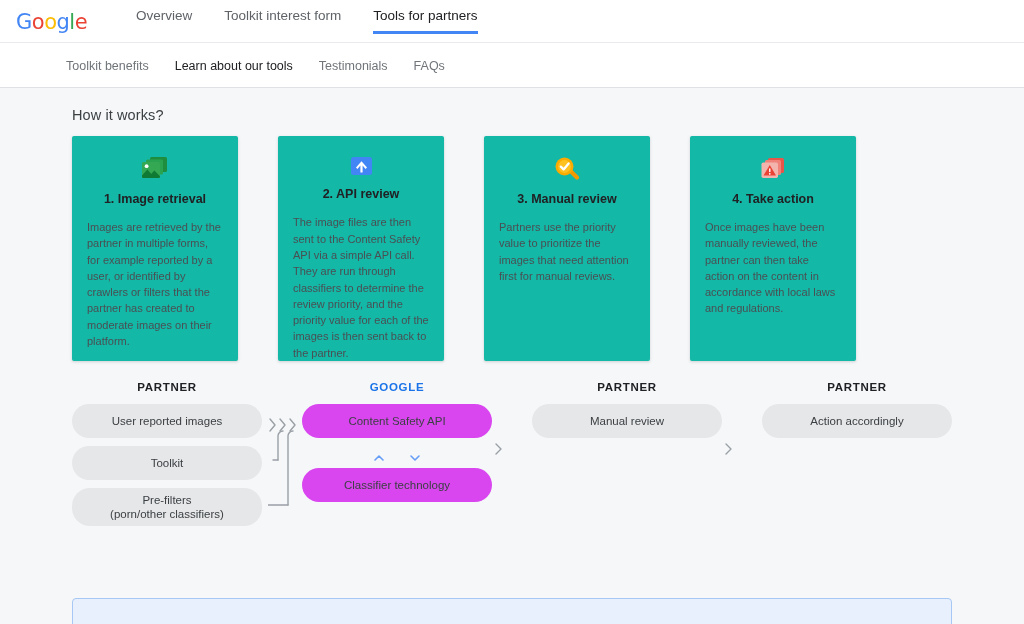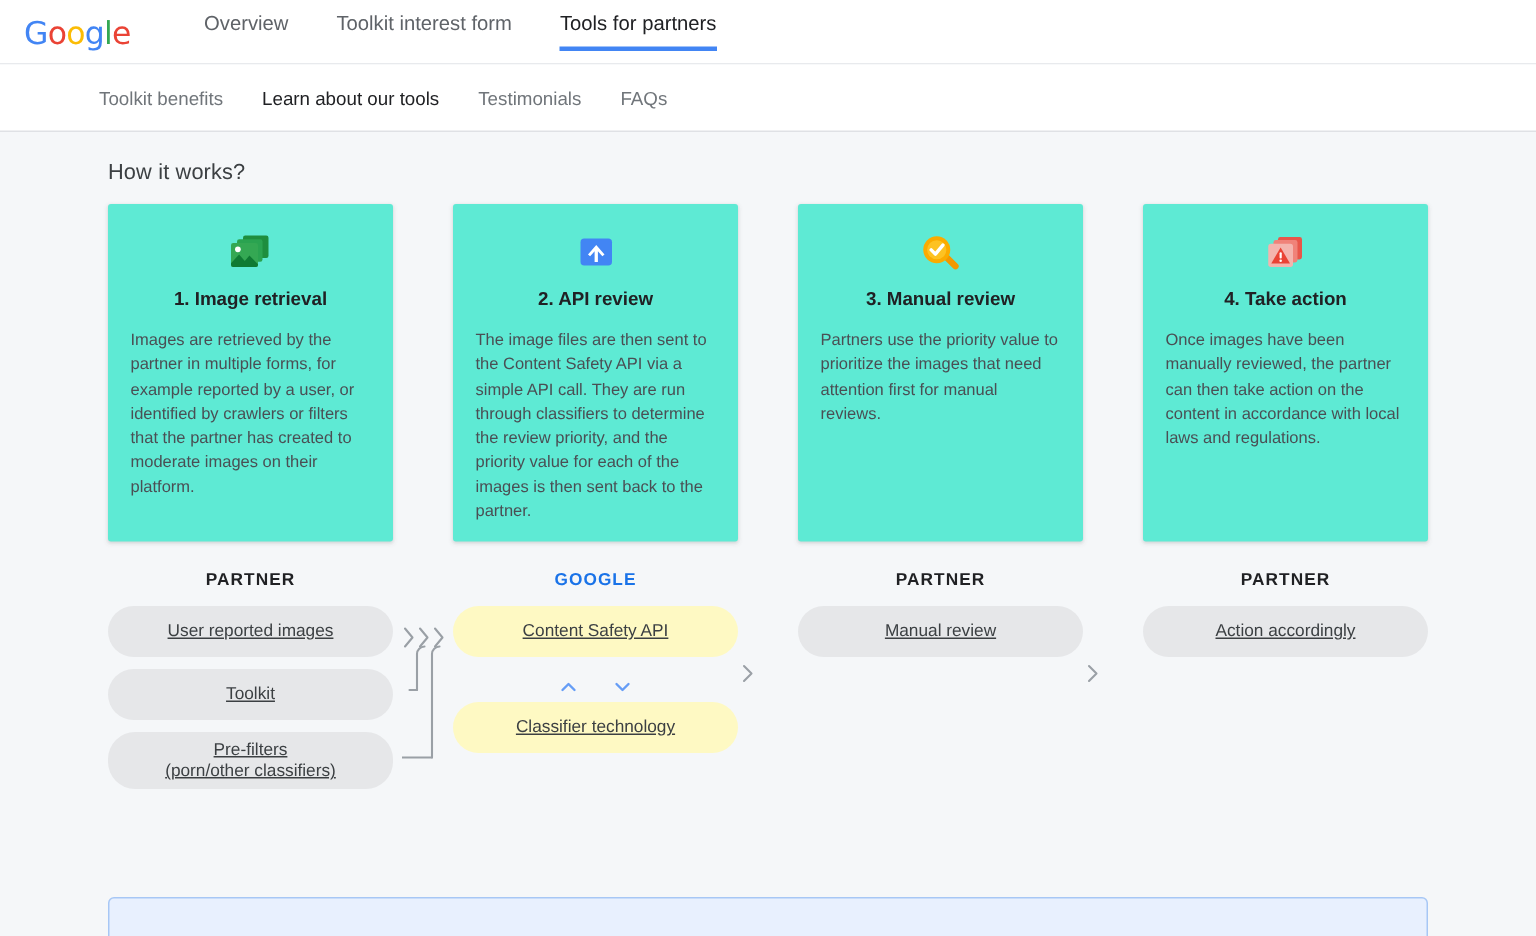--- a/index.html
+++ b/index.html
@@ -117,23 +117,23 @@
     letter-spacing: 0.1px;
   }
 
   
   .cards {
     display: flex;
     gap: 40px;
     margin-top: 13px;
   }
   .card {
-    width: 190px;
+    width: 166px;
     height: 225px;
-    background: #5eead4;
+    background: #14b8a6;
     border-radius: 2px;
     box-shadow: 0 1px 2px rgba(60,64,67,0.12), 0 1px 3px 1px rgba(60,64,67,0.06);
     padding: 18px 12px 0;
     display: flex;
     flex-direction: column;
     align-items: center;
   }
   .card-icon {
     height: 30px;
     width: 34px;
@@ -192,24 +192,23 @@
     display: flex;
     align-items: center;
     justify-content: center;
     flex-direction: column;
     font-size: 11.5px;
     color: #3c4043;
     margin-bottom: 8px;
     line-height: 14px;
     text-align: center;
     cursor: default;
-    text-decoration: underline;
   }
   .pill.two-line { height: 38px; text-align: right; }
-  .pill.blue { background: #fef9c3; }
+  .pill.blue { background: #d946ef; }
   .pill.blue.spaced { margin-bottom: 13px; }
 
   .vchev {
     height: 14px;
     display: flex;
     align-items: center;
     justify-content: center;
     gap: 22px;
     margin-bottom: 3px;
   }

